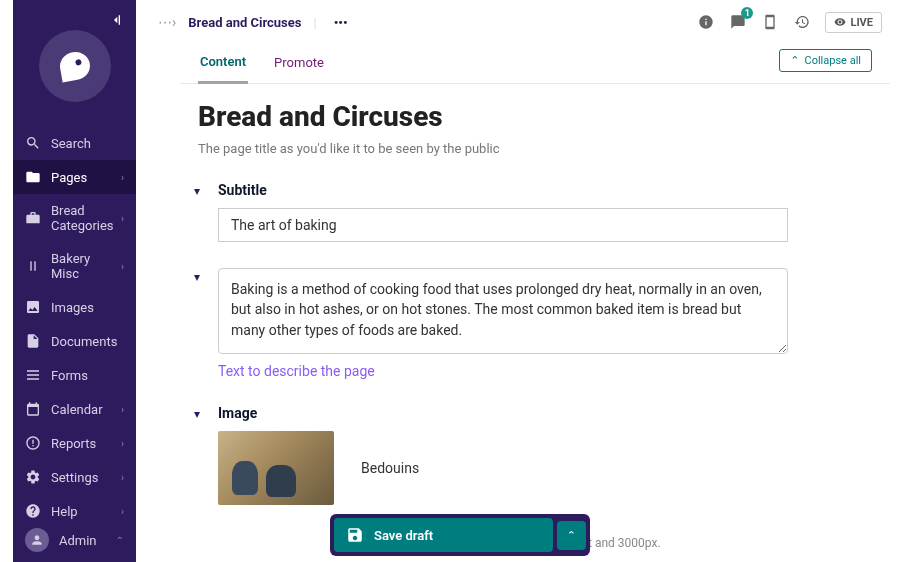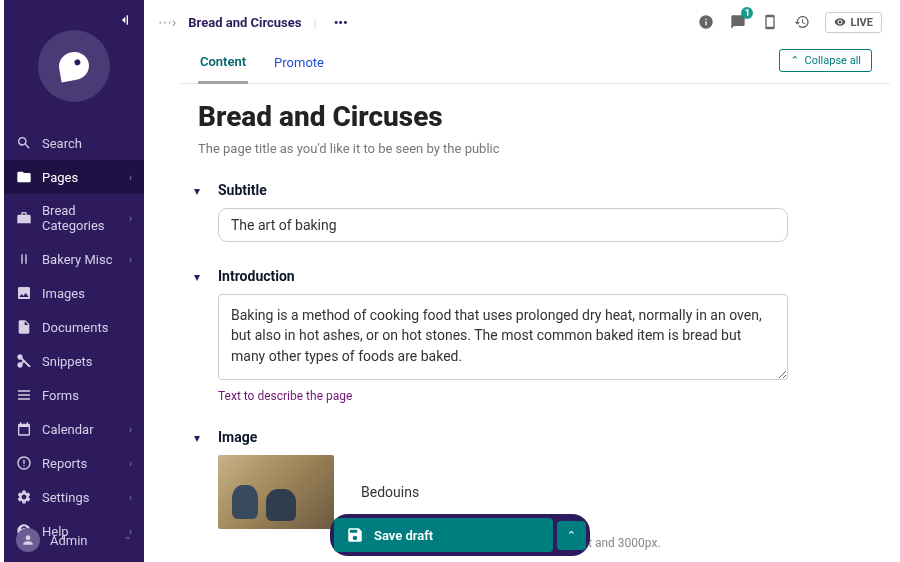--- a/index.html
+++ b/index.html
@@ -1,17 +1,17 @@
 <!DOCTYPE html>
 <html><head>
 <meta charset="utf-8">
 <style>
 *{box-sizing:border-box;margin:0;padding:0}
 body{font-family:-apple-system,BlinkMacSystemFont,"Segoe UI",Roboto,sans-serif;font-size:13px;color:#333;background:#fff;width:900px;height:562px;overflow:hidden;position:relative}
-.sidebar{position:absolute;left:4px;top:0;width:140px;height:562px;background:#2e1b5e;color:#fff}
+.sidebar{position:absolute;left:13px;top:0;width:123px;height:562px;background:#2e1b5e;color:#fff}
 .sidebar-collapse{position:absolute;top:12px;right:12px;color:#fff;font-size:16px;cursor:pointer}
 .logo-area{padding:30px 0 24px;display:flex;justify-content:center}
 .logo-circle{width:72px;height:72px;border-radius:50%;background:#4a3a76;display:flex;align-items:center;justify-content:center;position:relative}
 .logo-inner{width:30px;height:28px;background:#fff;border-radius:50% 50% 50% 0;transform:rotate(-10deg);position:relative}
 .logo-inner::after{content:"";position:absolute;width:6px;height:6px;background:#2e1b5e;border-radius:50%;top:8px;left:16px}
 .nav-item{display:flex;align-items:center;padding:9px 12px;color:#d6d0e6;cursor:pointer;font-size:13px;position:relative}
 .nav-item.active{background:#1f1143;color:#fff}
 .nav-icon{width:16px;height:16px;margin-right:10px;display:inline-flex;align-items:center;justify-content:center;font-size:14px}
 .nav-label{flex:1}
 .nav-chevron{font-size:10px;color:#8a7fb0}
@@ -20,39 +20,39 @@
 .main{position:absolute;left:140px;top:0;right:0;height:562px;overflow:hidden}
 .top-bar{display:flex;align-items:center;padding:10px 18px 10px 18px;gap:12px}
 .breadcrumb-dots{color:#999;font-size:14px}
 .page-title-crumb{color:#2e1b5e;font-weight:700;font-size:13px}
 .actions-dots{width:24px;height:24px;display:flex;align-items:center;justify-content:center;color:#2e1b5e;font-weight:bold;cursor:pointer}
 .top-right{margin-left:auto;display:flex;align-items:center;gap:14px}
 .top-icon{width:18px;height:18px;color:#666;cursor:pointer;display:flex;align-items:center;justify-content:center;font-size:15px;position:relative}
 .badge{position:absolute;top:-6px;right:-6px;background:#1b998b;color:#fff;border-radius:8px;font-size:9px;width:12px;height:12px;display:flex;align-items:center;justify-content:center;font-weight:bold}
 .live-btn{border:1px solid #ccc;border-radius:3px;padding:3px 8px;font-size:11px;font-weight:bold;color:#555;display:flex;align-items:center;gap:4px;cursor:pointer}
 .tabs-row{display:flex;align-items:center;padding:0 18px;border-bottom:1px solid #e8e8e8;margin-left:40px;margin-right:10px}
-.tab{padding:10px 2px 12px;margin-right:24px;color:#1d4ed8;cursor:pointer;font-size:13px}
+.tab{padding:10px 2px 12px;margin-right:24px;color:#701a75;cursor:pointer;font-size:13px}
 .tab.active{color:#00676c;border-bottom:3px solid #a3a3a3;font-weight:600;margin-bottom:-1px}
 .collapse-all{margin-left:auto;border:1px solid #007d7e;border-radius:3px;padding:4px 10px;color:#007d7e;font-size:11px;cursor:pointer;display:flex;align-items:center;gap:5px;margin-bottom:6px}
 .content-area{padding:16px 40px 120px 58px;overflow-y:auto;height:500px}
 .title-heading{font-size:28px;font-weight:800;color:#222;margin-bottom:8px}
 .title-help{color:#777;font-size:13px;margin-bottom:26px}
 .field-block{position:relative;padding-left:20px;margin-bottom:26px;border-left:0 solid transparent}
 .field-head{display:flex;align-items:center;gap:8px;margin-bottom:10px;cursor:pointer}
 .field-chev{position:absolute;left:-4px;top:2px;color:#2e1b5e;font-size:12px}
 .field-label{font-weight:700;color:#0f172a;font-size:14px}
-.text-input{width:100%;max-width:570px;border:1px solid #ccc;border-radius:9px;padding:8px 12px;font-size:14px;color:#333;font-family:inherit}
+.text-input{width:100%;max-width:570px;border:1px solid #ccc;border-radius:0;padding:8px 12px;font-size:14px;color:#333;font-family:inherit}
 .textarea{width:100%;max-width:570px;border:1px solid #ccc;border-radius:4px;padding:10px 12px;font-size:14px;color:#333;font-family:inherit;min-height:86px;resize:both;line-height:1.45}
-.field-help{color:#701a75;font-size:12px;margin-top:6px}
+.field-help{color:#8b5cf6;font-size:14px;margin-top:6px}
 .image-preview{display:flex;align-items:center;gap:27px}
 .image-thumb{width:116px;height:74px;background:linear-gradient(135deg,#c9b28a 0%,#a68c5f 40%,#6b5a3e 100%);border-radius:2px;position:relative;overflow:hidden}
 .image-thumb::before{content:"";position:absolute;left:14px;bottom:10px;width:26px;height:34px;background:#3a4a5e;border-radius:40% 40% 20% 20%}
 .image-thumb::after{content:"";position:absolute;left:48px;bottom:8px;width:30px;height:32px;background:#2f3d4d;border-radius:40% 40% 20% 20%}
 .image-name{font-size:14px;color:#333}
-.save-bar{position:absolute;left:190px;bottom:6px;width:260px;background:#2e1b5e;border-radius:18px;padding:4px;display:flex;align-items:center}
+.save-bar{position:absolute;left:190px;bottom:6px;width:260px;background:#2e1b5e;border-radius:6px;padding:4px;display:flex;align-items:center}
 .save-btn{flex:1;background:#007d7e;color:#fff;display:flex;align-items:center;gap:10px;padding:8px 12px;border-radius:4px;cursor:pointer;font-weight:600;font-size:13px}
 .save-drop{background:#007d7e;color:#fff;padding:8px 10px;border-radius:4px;margin-left:4px;cursor:pointer;font-size:11px}
 .cutoff-help{position:absolute;left:448px;bottom:12px;color:#888;font-size:12px}
 svg{width:16px;height:16px;fill:currentColor}
 </style>
 </head>
 <body>
 
 <div class="sidebar">
   <div class="sidebar-collapse">
@@ -114,28 +114,20 @@
     <span class="nav-icon">
         <svg viewBox="0 0 24 24">
           <path d="M14 2H6c-1.1 0-2 .9-2 2v16c0 1.1.9 2 2 2h12c1.1 0 2-.9 2-2V8l-6-6zm-1 7V3.5L18.5 9H13z"></path>
         </svg>
       </span>
     <span class="nav-label">Documents</span>
   </div>
   <div class="nav-item">
     <span class="nav-icon">
         <svg viewBox="0 0 24 24">
-          <path d="M9.64 7.64c.23-.5.36-1.05.36-1.64 0-2.21-1.79-4-4-4S2 3.79 2 6s1.79 4 4 4c.59 0 1.14-.13 1.64-.36L10 12l-2.36 2.36C7.14 14.13 6.59 14 6 14c-2.21 0-4 1.79-4 4s1.79 4 4 4 4-1.79 4-4c0-.59-.13-1.14-.36-1.64L12 14l7 7h3v-1L9.64 7.64z"></path>
-        </svg>
-      </span>
-    <span class="nav-label">Snippets</span>
-  </div>
-  <div class="nav-item">
-    <span class="nav-icon">
-        <svg viewBox="0 0 24 24">
           <path d="M3 5h18v2H3zm0 6h18v2H3zm0 6h18v2H3z"></path>
         </svg>
       </span>
     <span class="nav-label">Forms</span>
   </div>
   <div class="nav-item">
     <span class="nav-icon">
         <svg viewBox="0 0 24 24">
           <path d="M19 4h-1V2h-2v2H8V2H6v2H5c-1.1 0-2 .9-2 2v14c0 1.1.9 2 2 2h14c1.1 0 2-.9 2-2V6c0-1.1-.9-2-2-2zm0 16H5V9h14v11z"></path>
         </svg>
@@ -235,23 +227,20 @@
     <div class="field-block">
       <span class="field-chev">▾</span>
       <div class="field-head">
           <span class="field-label">Subtitle</span>
         </div>
       <input class="text-input" value="The art of baking" style="">
     </div>
 
     <div class="field-block">
       <span class="field-chev">▾</span>
-      <div class="field-head">
-          <span class="field-label">Introduction</span>
-        </div>
       <textarea class="textarea" style="">Baking is a method of cooking food that uses prolonged dry heat, normally in an oven, but also in hot ashes, or on hot stones. The most common baked item is bread but many other types of foods are baked.</textarea>
       <div class="field-help">Text to describe the page</div>
     </div>
 
     <div class="field-block">
       <span class="field-chev">▾</span>
       <div class="field-head">
           <span class="field-label">Image</span>
         </div>
       <div class="image-preview">

